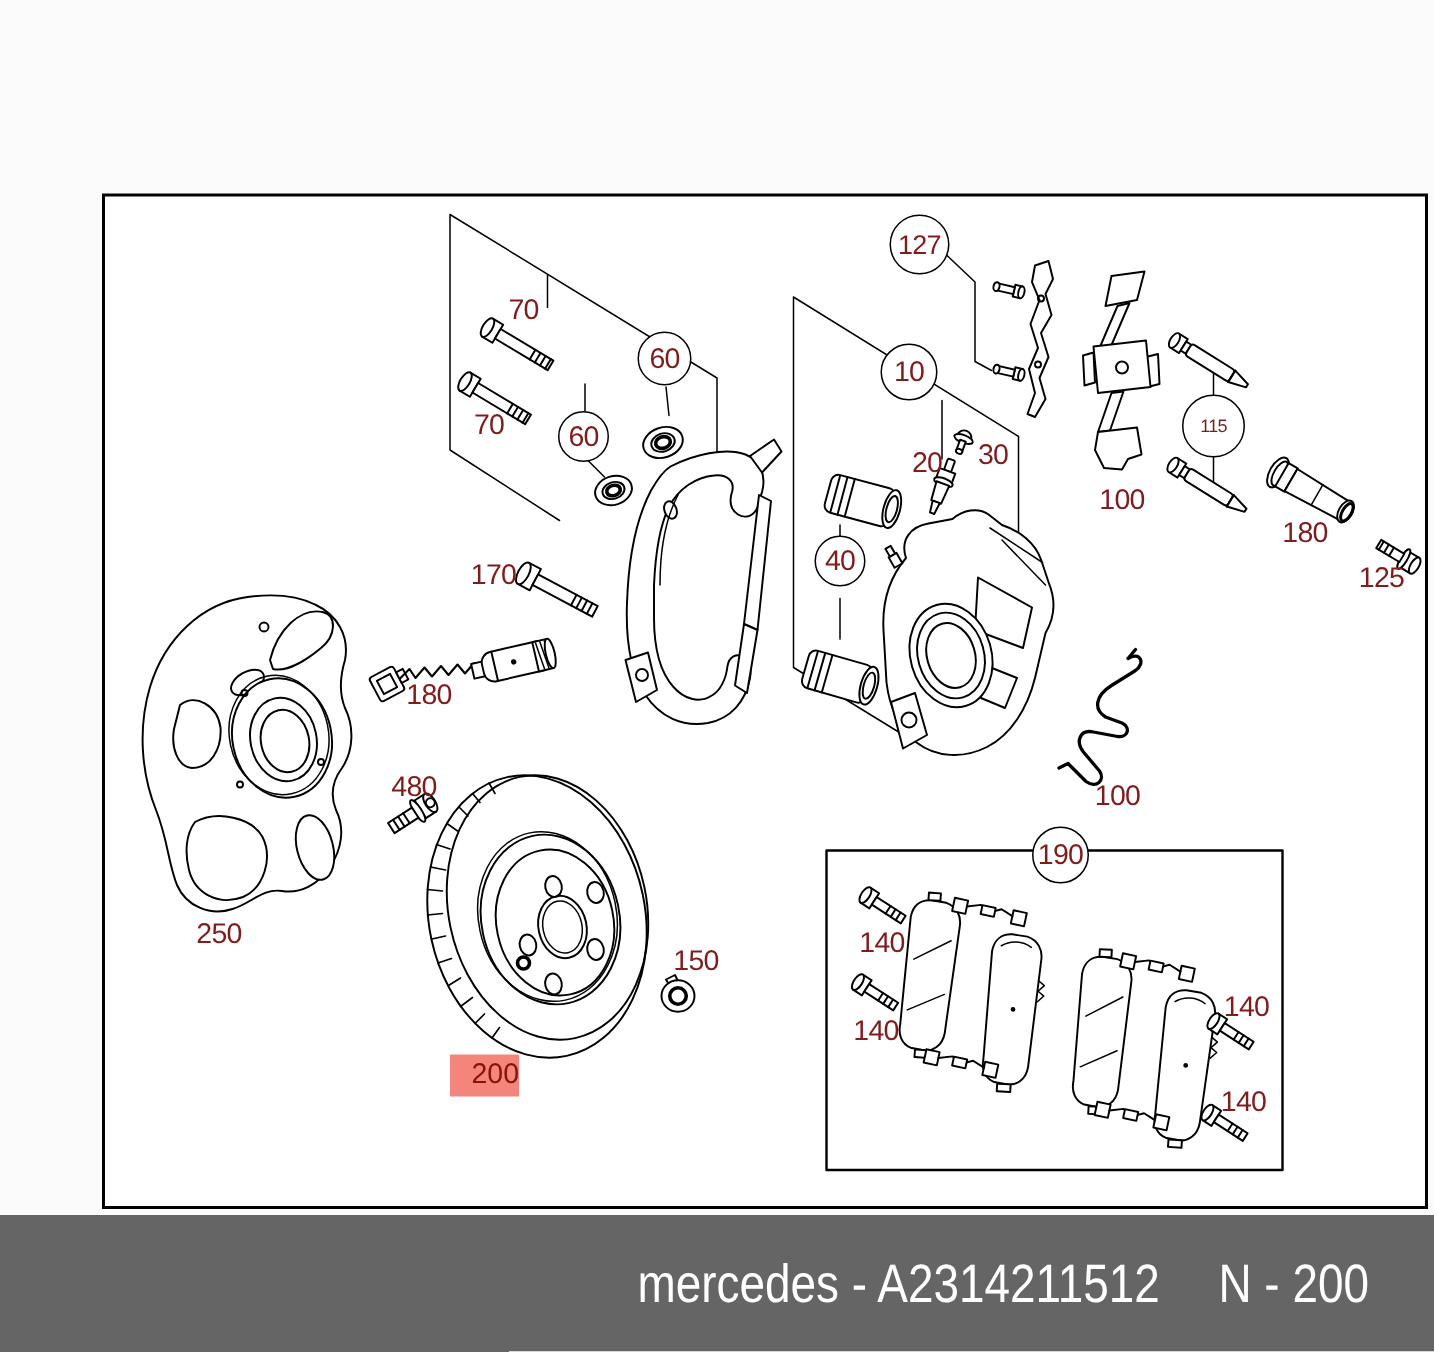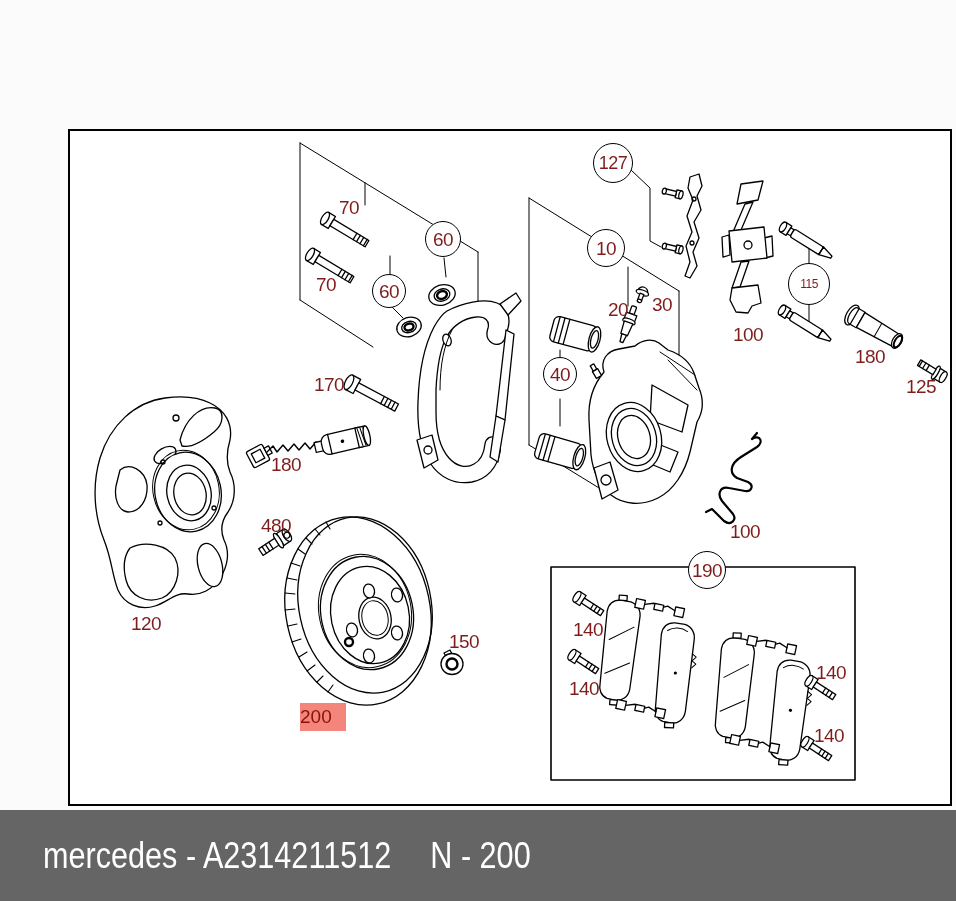--- a/index.html
+++ b/index.html
@@ -25,25 +25,25 @@
     box-sizing:border-box;
   }
   .d34{width:34px;height:34px;}
   .d36{width:36px;height:36px;}
   .d38{width:38px;height:38px;}
   .d40{width:40px;height:40px;font-size:18px;}
   .d42{width:42px;height:42px;font-size:12px;}
   .highlight{
     position:absolute;left:300px;top:703px;width:46px;height:28px;
     background:#f4857c;color:#8a1206;display:flex;align-items:center;
-    justify-content:flex-start;font-size:19px;z-index:3;
+    justify-content:flex-end;font-size:19px;z-index:3;
   }
   .footer{
     position:absolute;left:0;top:810px;width:956px;height:91px;
-    background:#656565;z-index:4;display:flex;align-items:center;justify-content:flex-start;
+    background:#656565;z-index:4;display:flex;align-items:center;justify-content:flex-end;
   }
   .footer-inner{
     display:flex;gap:46px;color:#fff;font-size:36px;
     transform:scaleX(0.85);white-space:nowrap;
   }
 </style>
 </head>
 <body>
 
 <div class="frame"></div>
@@ -388,21 +388,21 @@
 <div class="callout" style="left:349px;top:207px">70</div>
 <div class="callout" style="left:326px;top:284px">70</div>
 <div class="callout circled d36" style="left:443px;top:239px;transform:translate(-50%,-50%);">
     <span>60</span>
   </div>
 <div class="callout circled d34" style="left:389px;top:291px">
     <span>60</span>
   </div>
 <div class="callout" style="left:329px;top:384px">170</div>
 <div class="callout" style="left:286px;top:464px">180</div>
-<div class="callout" style="left:146px;top:623px">120</div>
+<div class="callout" style="left:146px;top:623px">250</div>
 <div class="callout" style="left:276px;top:525px">480</div>
 <div class="callout" style="left:464px;top:641px">150</div>
 <div class="callout circled d38" style="left:606px;top:248px">
     <span>10</span>
   </div>
 <div class="callout" style="left:618px;top:309px">20</div>
 <div class="callout" style="left:662px;top:304px">30</div>
 <div class="callout circled d34" style="left:560px;top:374px">
     <span>40</span>
   </div>

